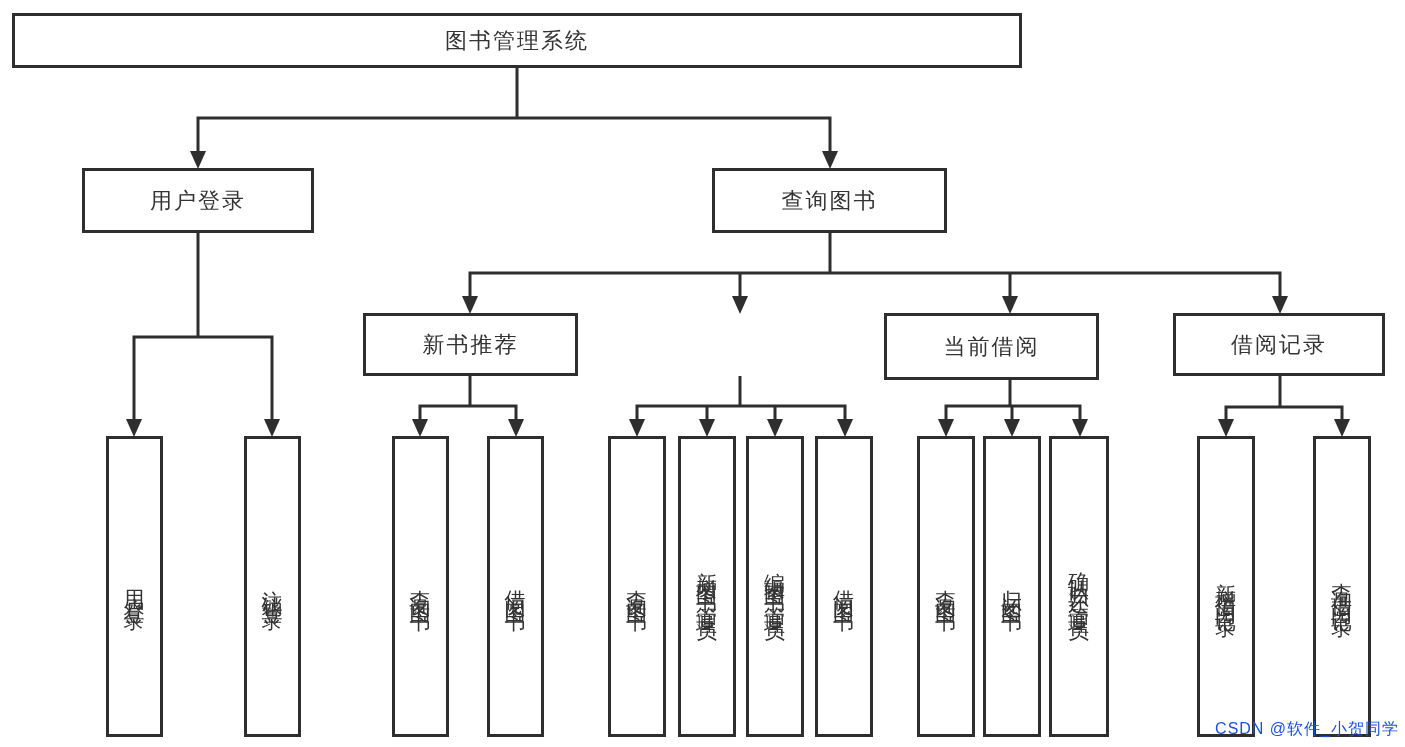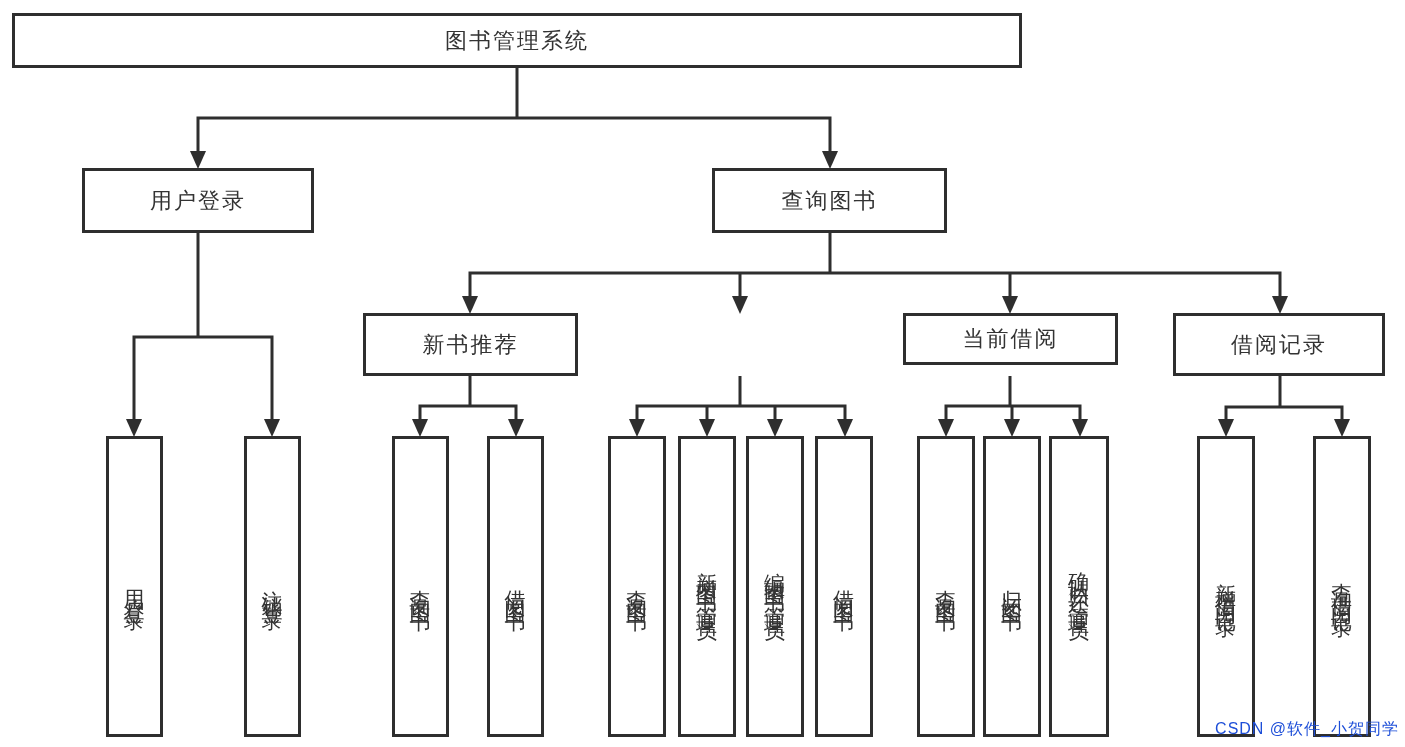--- a/index.html
+++ b/index.html
@@ -49,21 +49,21 @@
     z-index: 1;
   }
   
   #n-root  { left: 12px;   top: 13px;  width: 1010px; height: 55px; }
   
   #n-l2-0  { left: 82px;   top: 168px; width: 232px;  height: 65px; }
   #n-l2-1  { left: 712px;  top: 168px; width: 235px;  height: 65px; }
   
   #n-l3-0  { left: 363px;  top: 313px; width: 215px;  height: 63px; text-align: right; }
   #n-l3-1  { left: 633px;  top: 313px; width: 215px;  height: 63px; }
-  #n-l3-2  { left: 903px;  top: 313px; width: 215px;  height: 52px; }
+  #n-l3-2  { left: 884px;  top: 313px; width: 215px;  height: 67px; }
   #n-l3-3  { left: 1173px; top: 313px; width: 212px;  height: 63px; }
   
   #lf-0  { left: 106px;  width: 57px; }
   #lf-1  { left: 244px;  width: 57px; }
   #lf-2  { left: 392px;  width: 57px; }
   #lf-3  { left: 487px;  width: 57px; }
   #lf-4  { left: 608px;  width: 58px; }
   #lf-5  { left: 678px;  width: 58px; }
   #lf-6  { left: 746px;  width: 58px; }
   #lf-7  { left: 815px;  width: 58px; }

